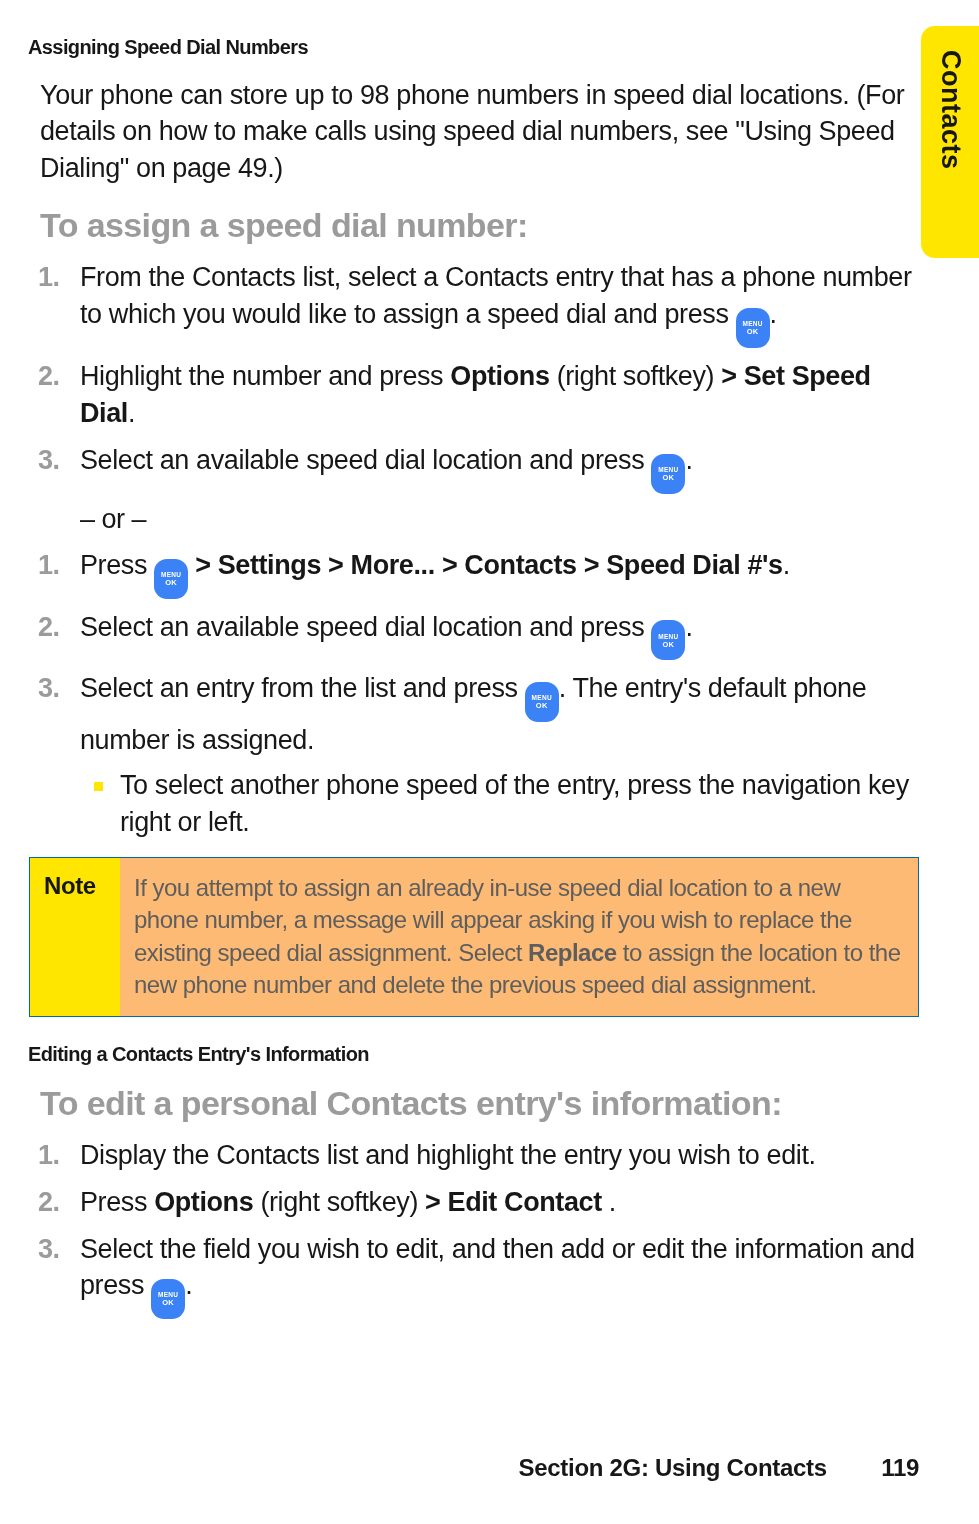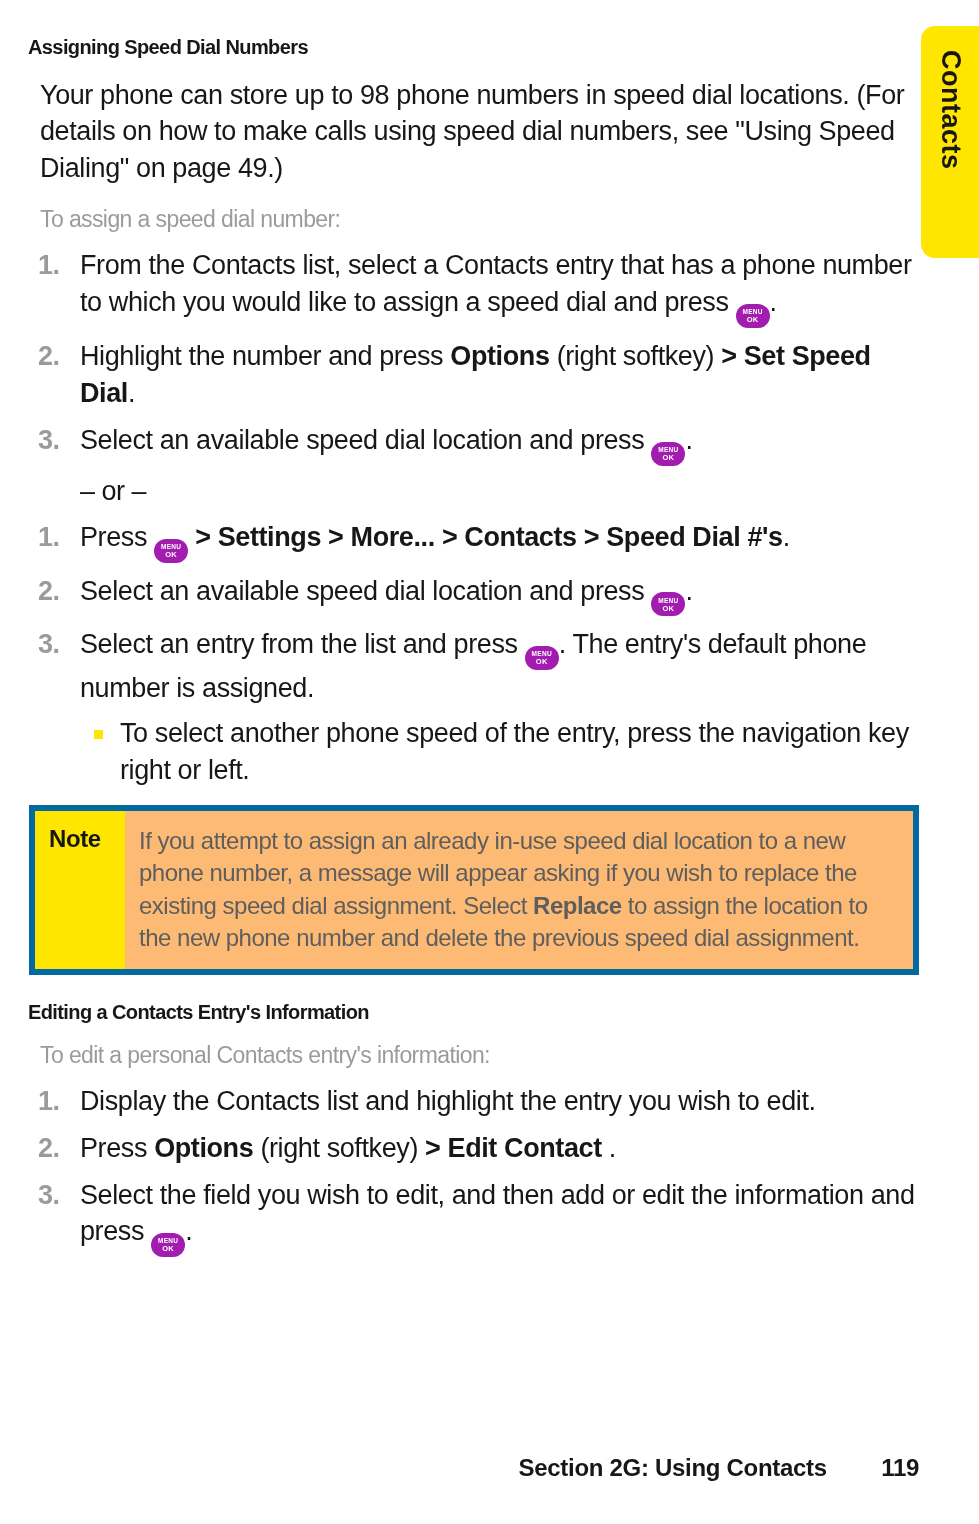--- a/index.html
+++ b/index.html
@@ -43,22 +43,22 @@
     margin-bottom: 18px;
     letter-spacing: -0.6px;
   }
   p.intro {
     font-size: 27px;
     line-height: 1.35;
     margin: 0 8px 20px 12px;
     letter-spacing: -0.4px;
   }
   p.subhead {
-    font-size: 23px;
-    font-weight: 400;
+    font-size: 34px;
+    font-weight: 700;
     color: #9c9b9b;
     margin: 0 0 14px 12px;
     letter-spacing: -0.6px;
   }
   ol.steps {
     list-style: none;
     margin: 0 8px 0 52px;
   }
   ol.steps > li {
     font-size: 27px;
@@ -73,24 +73,24 @@
     top: 0;
     font-weight: 700;
     color: #9c9b9b;
     letter-spacing: -0.5px;
   }
   .menu-icon {
     display: inline-flex;
     flex-direction: column;
     align-items: center;
     justify-content: center;
-    background: #a21caf;
+    background: #3b82f6;
     color: #fff;
     width: 34px;
-    height: 24px;
+    height: 40px;
     border-radius: 13px;
     font-size: 6.5px;
     font-weight: 700;
     line-height: 1;
     vertical-align: -3px;
     letter-spacing: 0.3px;
     padding-top: 1px;
   }
   .menu-icon .m1 { font-size: 6.5px; }
   .menu-icon .m2 { font-size: 7.5px; margin-top: 0.5px; }
@@ -113,21 +113,21 @@
     content: "";
     position: absolute;
     left: -26px;
     top: 15px;
     width: 9px;
     height: 9px;
     background: #ffe600;
   }
   .note-box {
     display: flex;
-    border: 6px solid #0369a1;
+    border: 1px solid #0369a1;
     margin: 16px 8px 26px 1px;
   }
   .note-label {
     background: #ffe600;
     font-weight: 700;
     font-size: 24px;
     padding: 14px 18px 14px 14px;
     min-width: 90px;
     color: #171717;
     letter-spacing: -0.4px;

